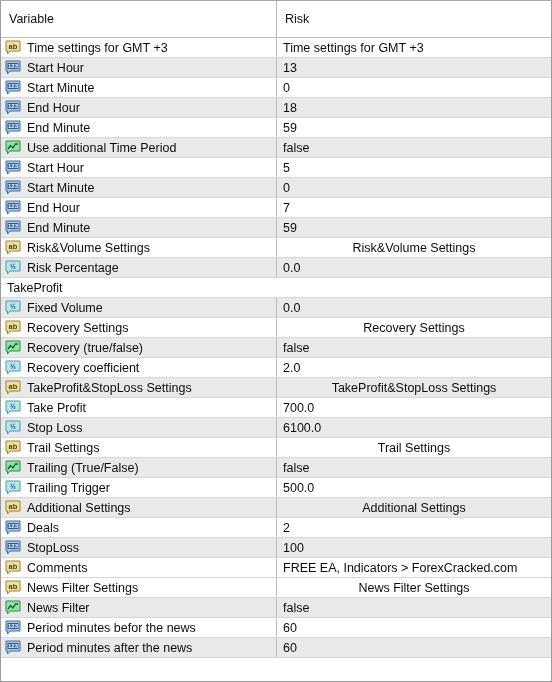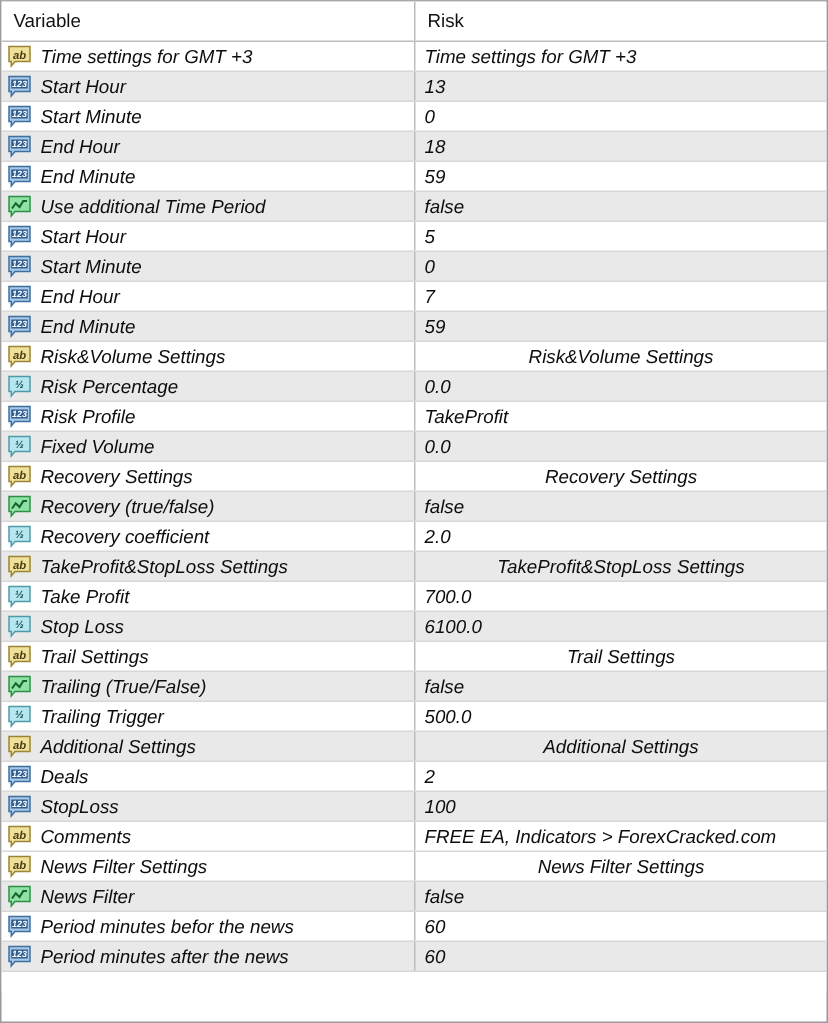--- a/index.html
+++ b/index.html
@@ -14,37 +14,37 @@
     width: 552px;
     height: 682px;
     border: 1px solid #9a9a9a;
     border-top-color: #a8a8a8;
     background: #ffffff;
     overflow: hidden;
   }
   
   .hdr-row {
     display: flex;
-    height: 27px;
+    height: 37px;
     background: #ffffff;
     border-bottom: 1px solid #bdbdbd;
   }
   .hdr-cell {
     font-size: 12.5px;
     color: #111111;
     display: flex;
     align-items: center;
     padding-left: 8px;
     height: 100%;
   }
   .hdr-var { width: 276px; border-right: 1px solid #bdbdbd; }
   .hdr-val { flex: 1; }
 
   
-  .rows { display: block; font-style: italic; }
+  .rows { display: block; }
   .row {
     display: flex;
     height: 20px;
     border-bottom: 1px solid #d7d7d7;
   }
   .row.white { background: #ffffff; }
   .row.gray  { background: #e9e9e9; }
 
   .cell-var {
     width: 276px;
@@ -285,31 +285,20 @@
               <text x="8" y="8.8" font-family="Liberation Sans, sans-serif" font-size="7" font-weight="bold" fill="#14505c" text-anchor="middle">½</text>
             </svg>
           </span>
           <span class="lbl">Risk Percentage</span>
         </div>
         <div class="cell-val">
           <span class="val">0.0</span>
         </div>
       </div>
       <div class="row white">
-        <div class="cell-var">
-          <span class="ico">
-            <svg width="16" height="16" viewBox="0 0 16 16">
-              <path d="M1 1 H15 V11 H5 L2.5 14 V11 H1 Z" fill="#a8c8e8" stroke="#3f6f9f" stroke-width="1"></path>
-              <path d="M15 1 L15 11 L12.5 11 L12.5 13.5 L15 11" fill="none"></path>
-              <rect x="2.5" y="3" width="11" height="6" fill="#2f5d8f"></rect>
-              <text x="8" y="8.3" font-family="Liberation Sans, sans-serif" font-size="6" font-weight="bold" fill="#ffffff" text-anchor="middle">123</text>
-            </svg>
-          </span>
-          <span class="lbl">Risk Profile</span>
-        </div>
         <div class="cell-val">
           <span class="val">TakeProfit</span>
         </div>
       </div>
       <div class="row gray">
         <div class="cell-var">
           <span class="ico">
             <svg width="16" height="16" viewBox="0 0 16 16">
               <path d="M1 1 H15 V11 H5 L2.5 14 V11 H1 Z" fill="#b7e6ee" stroke="#4f9aa8" stroke-width="1"></path>
               <path d="M15 1 L15 11 L12.5 11 L12.5 13.5 L15 11" fill="none"></path>

